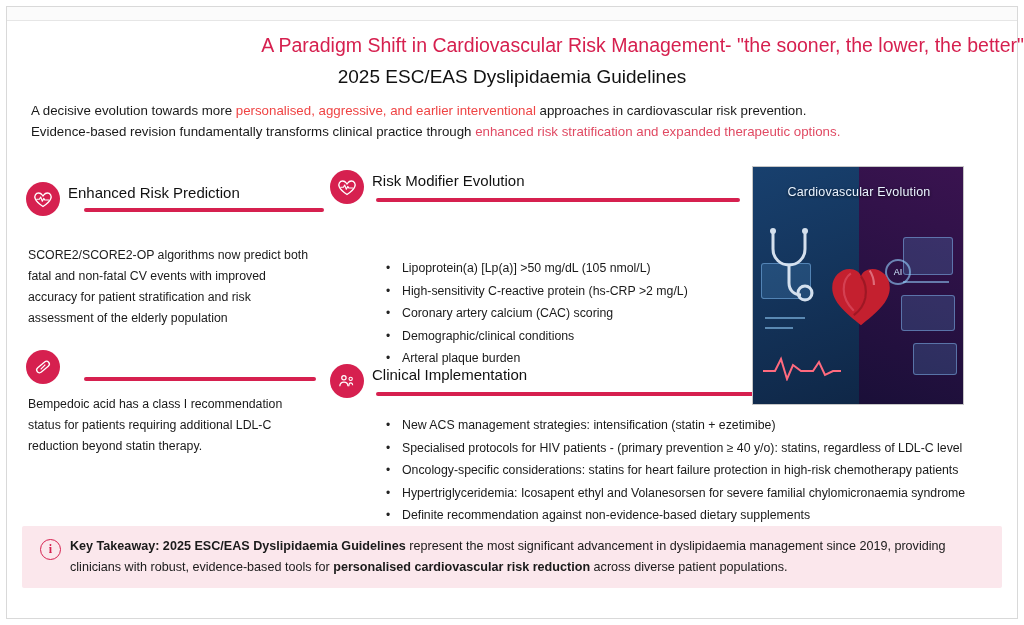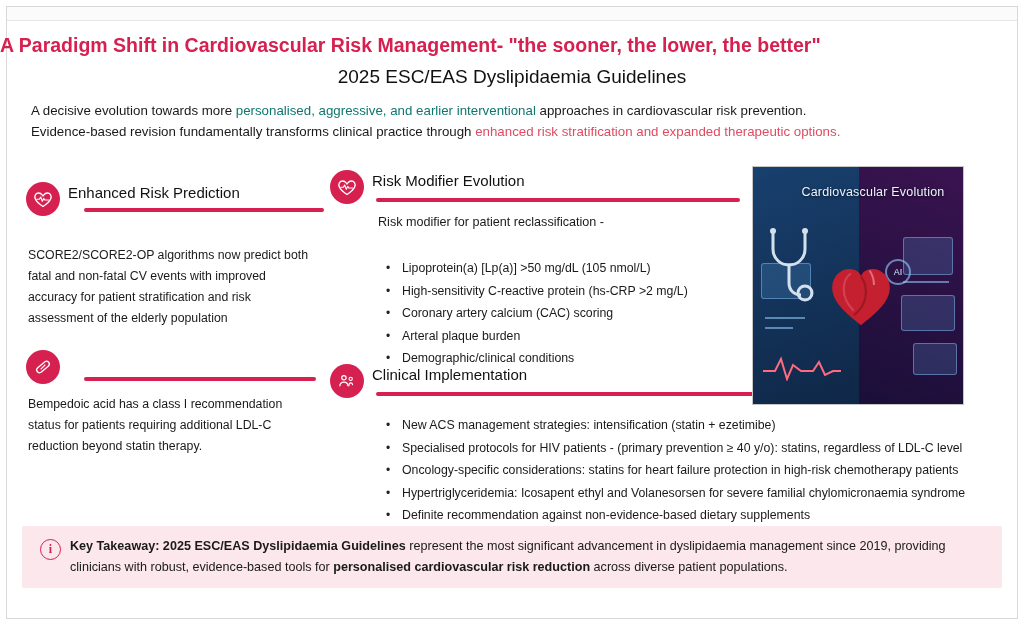--- a/index.html
+++ b/index.html
@@ -40,24 +40,24 @@
     border-bottom: 1px solid #e6e6e6;
     box-sizing: border-box;
   }
 
   
   .title-main {
     position: absolute;
     left: 0;
     top: 34px;
     width: 1024px;
-    text-align: left;
+    text-align: right;
     font-size: 19.5px;
     color: #d6204f;
-    font-weight: 700;
+    font-weight: 400;
   }
   .title-sub {
     position: absolute;
     left: 0;
     top: 66px;
     width: 1024px;
     text-align: center;
     font-size: 19px;
     color: #111111;
     font-weight: 400;
@@ -67,21 +67,21 @@
   .intro {
     position: absolute;
     left: 31px;
     top: 100px;
     width: 960px;
     font-size: 13.3px;
     line-height: 21px;
     color: #1a1a1a;
   }
   .hl {
-    color: #0f766e;
+    color: #ef4444;
   }
   .hl2 {
     color: #e04a63;
   }
 
   
   .sec {
     position: absolute;
   }
   .sec .badge {
@@ -166,21 +166,20 @@
     position: absolute;
     left: 0;
     top: 18px;
     width: 212px;
     text-align: center;
     color: #eaf4ff;
     font-size: 12.5px;
     letter-spacing: .2px;
     text-shadow: 0 1px 3px rgba(0,0,0,.7);
     z-index: 5;
-    margin-left: 14px;
   }
   .panel-half-left {
     position: absolute; left:0; top:0; width:106px; height:100%;
     background: linear-gradient(160deg,#18406e 0%, #0f2747 100%);
   }
   .panel-half-right {
     position: absolute; left:106px; top:0; width:106px; height:100%;
     background: linear-gradient(200deg,#3a1350 0%, #1a0f38 100%);
   }
   .heart {
@@ -288,28 +287,27 @@
     <div class="badge">
       <svg width="20" height="20" viewBox="0 0 24 24" aria-hidden="true">
         <path d="M12 21s-7.5-4.8-9.3-9.2C1.2 8.2 3.3 4.8 6.8 4.8c2 0 3.4 1.1 4.2 2.2l1 1.3 1-1.3c.8-1.1 2.2-2.2 4.2-2.2 3.5 0 5.6 3.4 4.1 7-1.8 4.4-9.3 9.2-9.3 9.2z" fill="none" stroke="#ffffff" stroke-width="1.6"></path>
         <path d="M4.5 12.3h3.2l1.5-2.6 2 5 1.7-3.4 1.2 1.9h4.6" fill="none" stroke="#ffffff" stroke-width="1.4" stroke-linejoin="round" stroke-linecap="round"></path>
       </svg>
     </div>
     <div class="sec-title">Risk Modifier Evolution</div>
     <div class="bar" style="left:46px; top:28px; width:364px;"></div>
   </div>
   <div class="mid-lead" style="left:378px; top:212px; width:350px;">
-    <div>Risk modifier for patient reclassification -</div>
   </div>
   <ul class="bullets" style="left:384px; top:258px; width:350px;">
     <li>Lipoprotein(a) [Lp(a)] &gt;50 mg/dL (105 nmol/L)</li>
     <li>High-sensitivity C-reactive protein (hs-CRP &gt;2 mg/L)</li>
     <li>Coronary artery calcium (CAC) scoring</li>
+    <li>Demographic/clinical conditions</li>
     <li>Arteral plaque burden</li>
-    <li>Demographic/clinical conditions</li>
   </ul>
 
   <div class="sec" style="left:330px; top:364px; width:420px; height:40px;">
     <div class="badge">
       <svg width="20" height="20" viewBox="0 0 24 24" aria-hidden="true">
         <circle cx="8.3" cy="8" r="2.6" fill="none" stroke="#ffffff" stroke-width="1.5"></circle>
         <path d="M3.4 18.2c0-3 2.2-5 4.9-5s4.9 2 4.9 5" fill="none" stroke="#ffffff" stroke-width="1.5"></path>
         <circle cx="16.4" cy="9.4" r="2" fill="none" stroke="#ffffff" stroke-width="1.3"></circle>
         <path d="M14.2 18.2c0-2.5 1-4 2.2-4 1.3 0 2.3 1.3 2.4 3" fill="none" stroke="#ffffff" stroke-width="1.3"></path>
       </svg>

